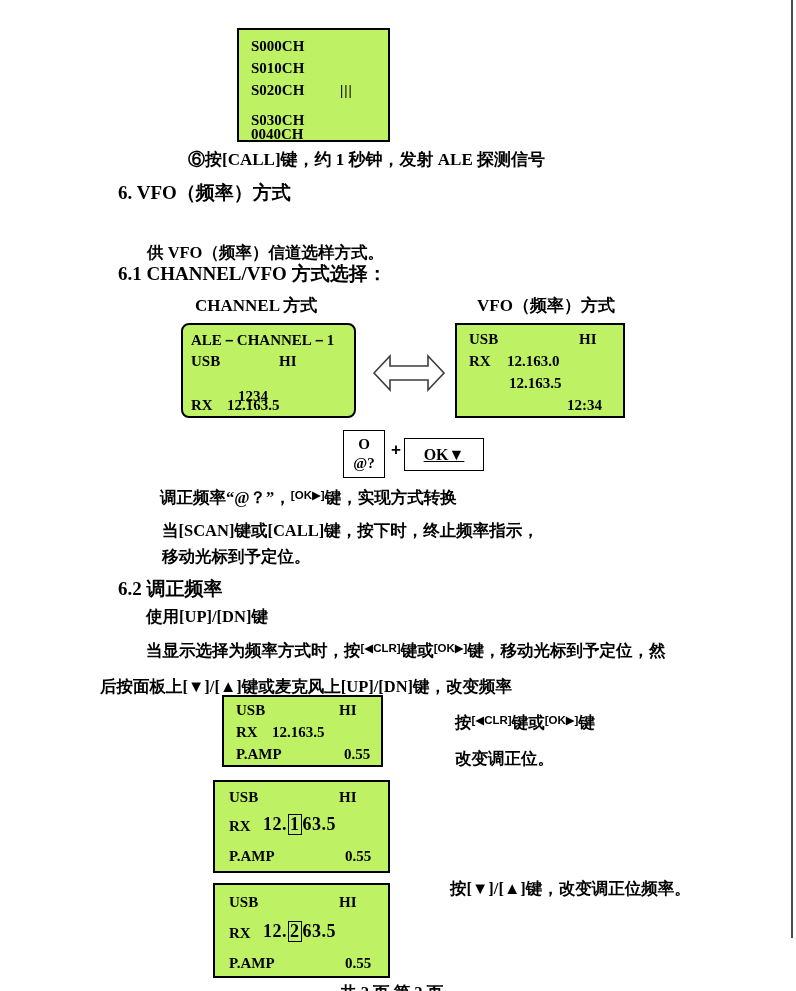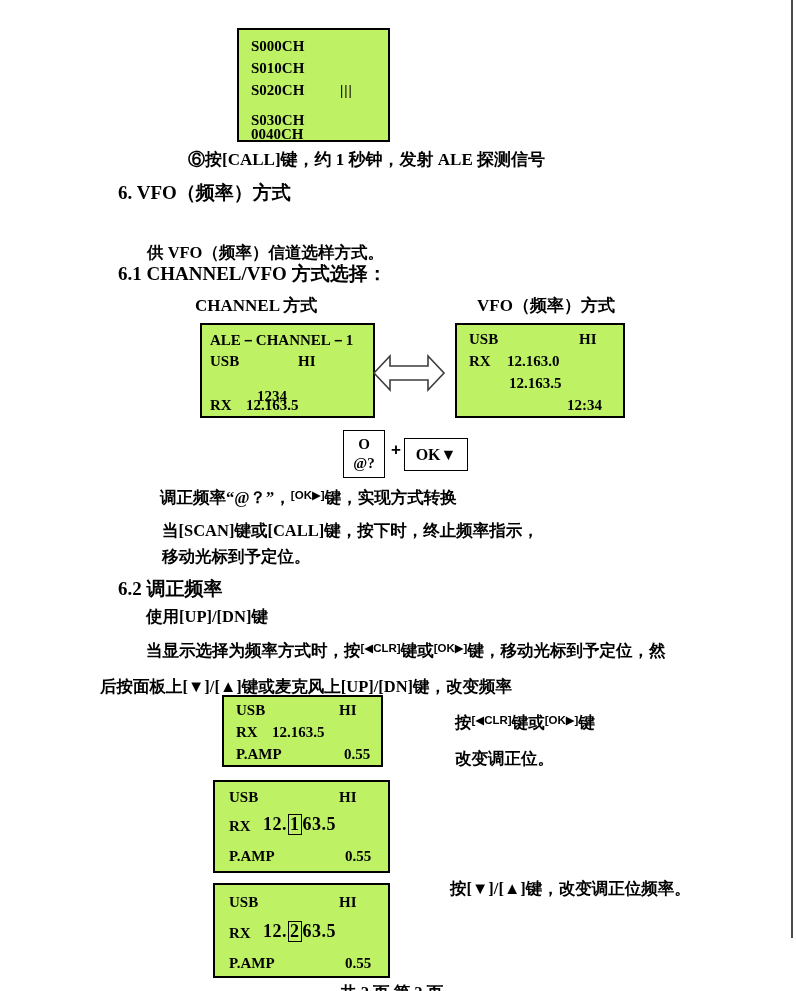--- a/index.html
+++ b/index.html
@@ -36,21 +36,21 @@
 
   <div class="abs t17" style="left:188px;top:148px;text-align:right;">⑥按[CALL]键，约 1 秒钟，发射 ALE 探测信号</div>
 
   <div class="abs t19" style="left:118px;top:180px;">6. VFO（频率）方式</div>
   <div class="abs t16" style="left:147px;top:242px;">供 VFO（频率）信道选样方式。</div>
 
   <div class="abs t19" style="left:118px;top:253px;margin-top:8px;">6.1 CHANNEL/VFO 方式选择：</div>
   <div class="abs t17" style="left:195px;top:294px;">CHANNEL 方式</div>
   <div class="abs t17" style="left:477px;top:294px;">VFO（频率）方式</div>
 
-  <div class="lcdbox" style="left:200px;top:323px;width:175px;height:95px;">
+  <div class="lcdbox" style="left:181px;top:323px;width:175px;height:95px;border-radius:8px;">
     <div class="lcdline" style="left:8px;top:6px;">ALE－CHANNEL－1</div>
     <div class="lcdline" style="left:8px;top:28px;">USB</div>
     <div class="lcdline" style="left:96px;top:28px;">HI</div>
     <div class="lcdline" style="left:55px;top:50px;margin-top:13px;">1234</div>
     <div class="lcdline" style="left:8px;top:72px;">RX</div>
     <div class="lcdline" style="left:44px;top:72px;">12.163.5</div>
   </div>
 
   <svg class="abs" style="left:372px;top:352px;" width="74" height="42" viewBox="0 0 74 42">
     <polygon points="2,21 18,4 18,14 56,14 56,4 72,21 56,38 56,28 18,28 18,38" fill="#ffffff" stroke="#3c3c3c" stroke-width="1.6"></polygon>
@@ -65,21 +65,21 @@
     <div class="lcdline" style="left:110px;top:72px;">12:34</div>
   </div>
 
   <div class="thinbox" style="left:343px;top:430px;width:42px;height:48px;">
     <div class="keycol t15">
       <span>O</span>
       <span>@?</span>
     </div>
   </div>
   <div class="abs t17" style="left:391px;top:440px;font-family:'Liberation Sans',sans-serif;">+</div>
-  <div class="thinbox" style="left:404px;top:438px;width:64px;height:33px;">
+  <div class="thinbox" style="left:404px;top:438px;width:80px;height:33px;text-decoration:underline;">
     <div class="keycol" style="font-size:16px;">
         <span>OK▼</span>
       </div>
   </div>
 
   <div class="abs t16" style="left:160px;top:487px;">
     <span>调正频率“@？”，</span><span class="key-sup">[OK▶]</span><span>键，实现方式转换</span>
   </div>
   <div class="abs t16" style="left:162px;top:520px;">当[SCAN]键或[CALL]键，按下时，终止频率指示，</div>
   <div class="abs t16" style="left:162px;top:546px;">移动光标到予定位。</div>

